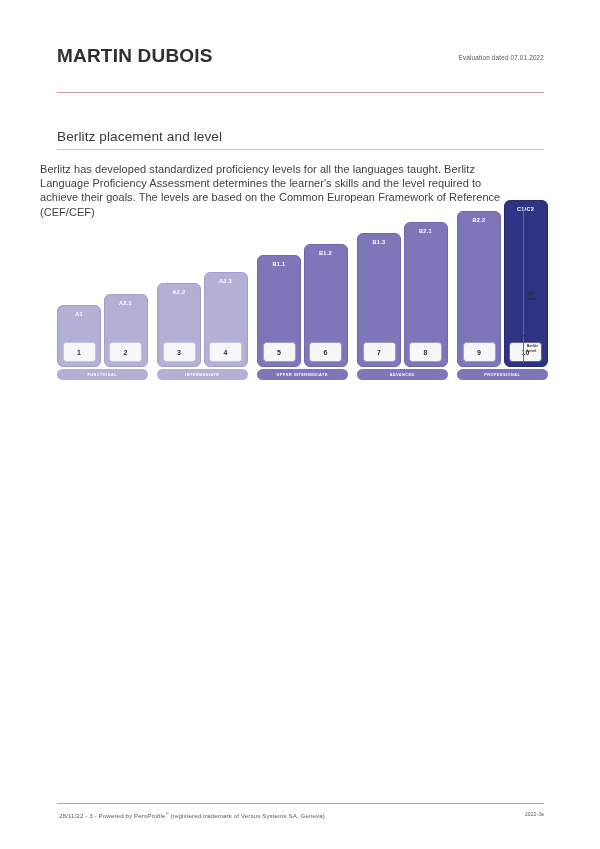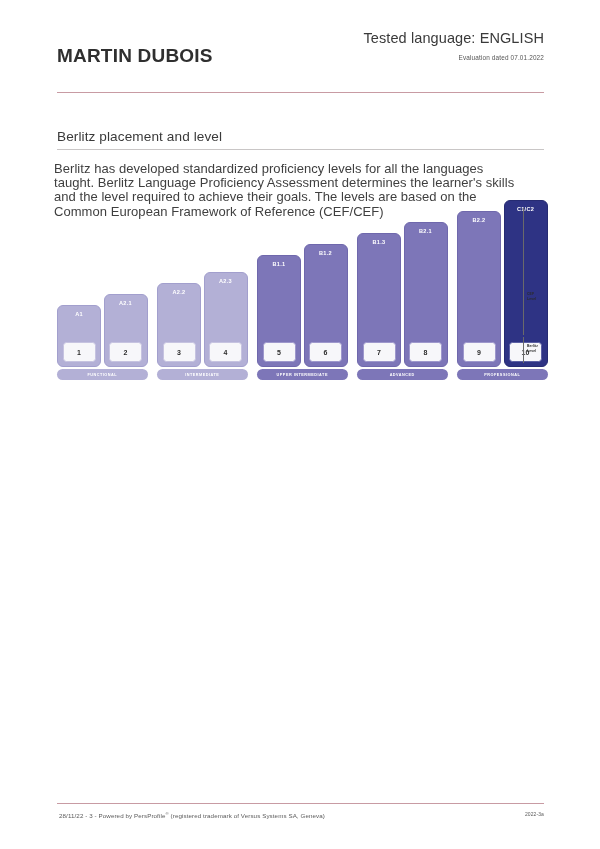--- a/index.html
+++ b/index.html
@@ -38,22 +38,22 @@
     position:absolute; left:57px; top:129px;
     font-size:13.6px; color:#3a3a3a; letter-spacing:.1px;
     white-space:nowrap;
     text-align:right;
   }
   .rule-sec {
     position:absolute; left:57px; top:149px; width:487px; height:1px;
     background:#c9c6c6;
   }
   .sec-body {
-    position:absolute; left:54px; top:162px; width:462px;
-    font-size:13px; line-height:14.2px; color:#3f3f3f;
+    position:absolute; left:40px; top:162px; width:462px;
+    font-size:11px; line-height:14.2px; color:#3f3f3f;
     letter-spacing:.05px;
   }
 
   
   .chart { position:absolute; left:57px; top:222px; width:487px; height:170px; }
   .bars { position:absolute; left:0; top:0; width:487px; height:145px; }
 
   .bar {
     position:absolute; bottom:0; width:44px;
     border-radius:6px;
@@ -117,21 +117,20 @@
     font-size:5px; color:#5a5a5a; letter-spacing:.1px;
     white-space:nowrap;
   }
 </style>
 </head>
 <body>
 
 <div class="page">
 
   <div class="hdr">
-    <div class="tested-lang">Tested language: ENGLISH</div>
     <div class="eval-date">Evaluation dated 07.01.2022</div>
     <div class="learner-name">MARTIN DUBOIS</div>
     <div class="rule-top"></div>
   </div>
 
   <div class="sec-title">Berlitz placement and level</div>
   <div class="rule-sec"></div>
   <div class="sec-body">Berlitz has developed standardized proficiency levels for all the languages taught. Berlitz Language Proficiency Assessment determines the learner's skills and the level required to achieve their goals. The levels are based on the Common European Framework of Reference (CEF/CEF)</div>
 
   <div class="chart">

